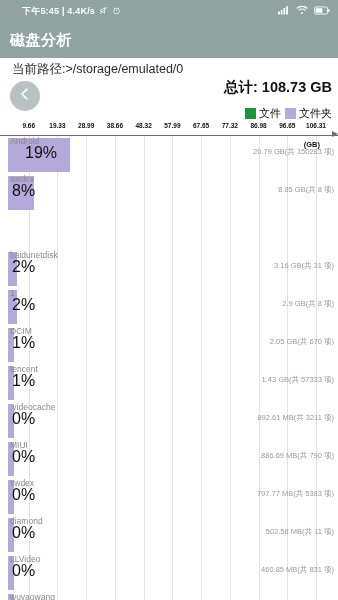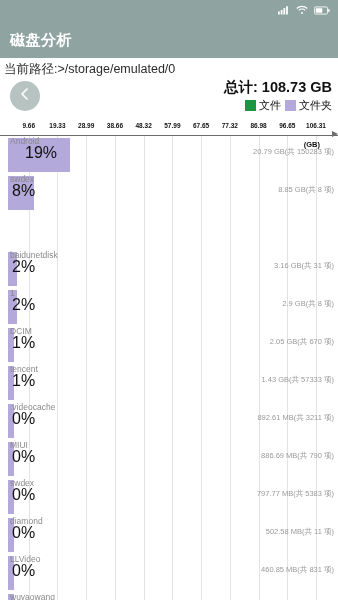--- a/index.html
+++ b/index.html
@@ -25,21 +25,21 @@
   
   .appbar{
     height:36px; background:#8fa3a0; color:#ffffff;
     display:flex; align-items:center; padding:0 10px;
   }
   .appbar-title{ font-size:15px; font-weight:bold; letter-spacing:.5px;text-align:right; }
 
   
   .pathrow{
     height:22px; display:flex; align-items:center;
-    padding:0 4px; color:#2b2b2b; font-size:12.5px;
+    padding:0 12px; color:#2b2b2b; font-size:12.5px;
   }
 
   
   .subhead{
     height:42px; position:relative; padding:0 6px;
   }
   .backbtn{
     position:absolute; left:10px; top:1px;
     width:30px; height:30px; border-radius:50%;
     background:#b7c3c1; display:flex; align-items:center; justify-content:center;
@@ -49,21 +49,21 @@
     position:absolute; right:6px; top:-2px; text-align:right;
   }
   .total{
     font-size:14.5px; font-weight:bold; color:#111; white-space:nowrap;
   }
   .legend{
     display:flex; align-items:center; justify-content:flex-end;
     gap:4px; margin-top:1px; font-size:11px; color:#111;
   }
   .legend .sw{ width:11px; height:11px; display:inline-block; }
-  .legend .grp{ display:flex; align-items:center; gap:3px; }
+  .legend .grp{ display:flex; align-items:center; gap:3px;margin-top:8px; }
 
   
   .chart{
     position:relative; height:478px; overflow:hidden;
   }
   .axis{
     position:relative; height:14px;
   }
   .tick{
     position:absolute; top:0; transform:translateX(-50%);
@@ -106,20 +106,37 @@
   }
   .rsize{
     position:absolute; right:4px; top:11px;
     font-size:7.5px; color:#9a9a9a; white-space:nowrap;
   }
 </style>
 </head>
 <body>
 
 <div class="statusbar">
+  <div class="sb-left">
+    <span class="sb-text">下午5:45 | 4.4K/s</span>
+    <span class="ic">
+      <svg width="9" height="9" viewBox="0 0 16 16">
+          <path d="M3 6h3l4-3v10l-4-3H3z" fill="none" stroke="#ffffff" stroke-width="1.3"></path>
+          <line x1="2" y1="14" x2="14" y2="2" stroke="#ffffff" stroke-width="1.3"></line>
+        </svg>
+    </span>
+    <span class="ic">
+      <svg width="9" height="9" viewBox="0 0 16 16">
+          <circle cx="8" cy="9" r="5" fill="none" stroke="#ffffff" stroke-width="1.3"></circle>
+          <line x1="8" y1="9" x2="8" y2="6.5" stroke="#ffffff" stroke-width="1.2"></line>
+          <line x1="3" y1="3" x2="5" y2="5" stroke="#ffffff" stroke-width="1.2"></line>
+          <line x1="13" y1="3" x2="11" y2="5" stroke="#ffffff" stroke-width="1.2"></line>
+        </svg>
+    </span>
+  </div>
   <div class="sb-right">
     <span class="ic">
       <svg width="12" height="10" viewBox="0 0 16 12">
           <rect x="0" y="8" width="2.4" height="4" fill="#ffffff"></rect>
           <rect x="3.6" y="6" width="2.4" height="6" fill="#ffffff"></rect>
           <rect x="7.2" y="3.5" width="2.4" height="8.5" fill="#ffffff"></rect>
           <rect x="10.8" y="1" width="2.4" height="11" fill="#ffffff"></rect>
         </svg>
     </span>
     <span class="ic">

